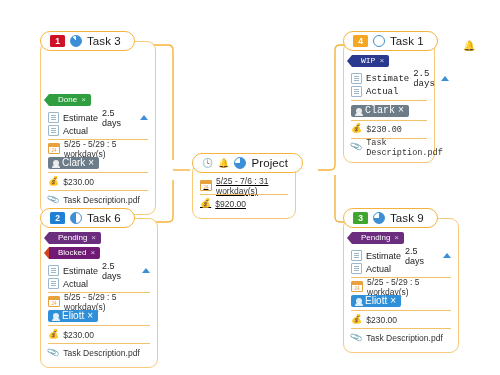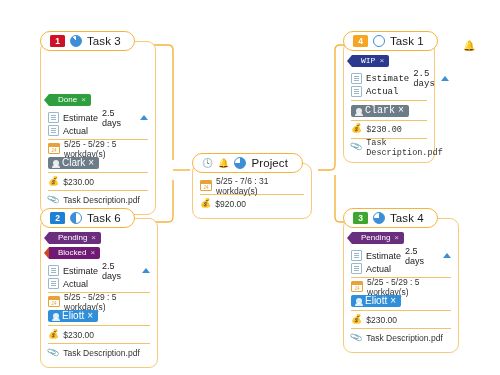--- a/index.html
+++ b/index.html
@@ -102,21 +102,21 @@
     </g>
   </svg>
 
   <div class="node" id="node-center" style="left:192px;top:152px;">
     <div class="node-head" style="padding-right:14px;">
       <span class="hicon">🕓</span>
       <span class="hicon">🔔</span>
       <span class="pie p75"></span>
       <span class="node-title">Project</span>
     </div>
-    <div class="node-body" style="width:120px;">
+    <div class="node-body" style="width:104px;text-decoration:underline;">
       <div class="sec first">
         <div class="row">
           <span class="i ico-cal"><span>24</span></span>
           <span class="rowtext">5/25 - 7/6 : 31 workday(s)</span>
         </div>
       </div>
       <div class="sec">
         <div class="row">
           <span class="i bag">💰</span>
           <span class="rowtext">$920.00</span>
@@ -297,21 +297,21 @@
           <span class="i clip">📎</span>
           <span class="rowtext">Task Description.pdf</span>
         </div>
       </div>
     </div>
   </div>
   <div class="node" style="left:343px;top:207px;">
     <div class="node-head">
       <span class="ord" style="background:#3FA72F">3</span>
       <span class="pie p75"></span>
-      <span class="node-title">Task 4</span>
+      <span class="node-title">Task 9</span>
     </div>
     
     <div class="node-body" style="width:116px;">
       <div class="tagrow">
             <span class="tag" style="background:#6B2D7E;color:#6B2D7E;">
        <span style="color:#fff">Pending</span>
        <span class="x" style="color:#fff">×</span>
      </span>
           </div>
 

